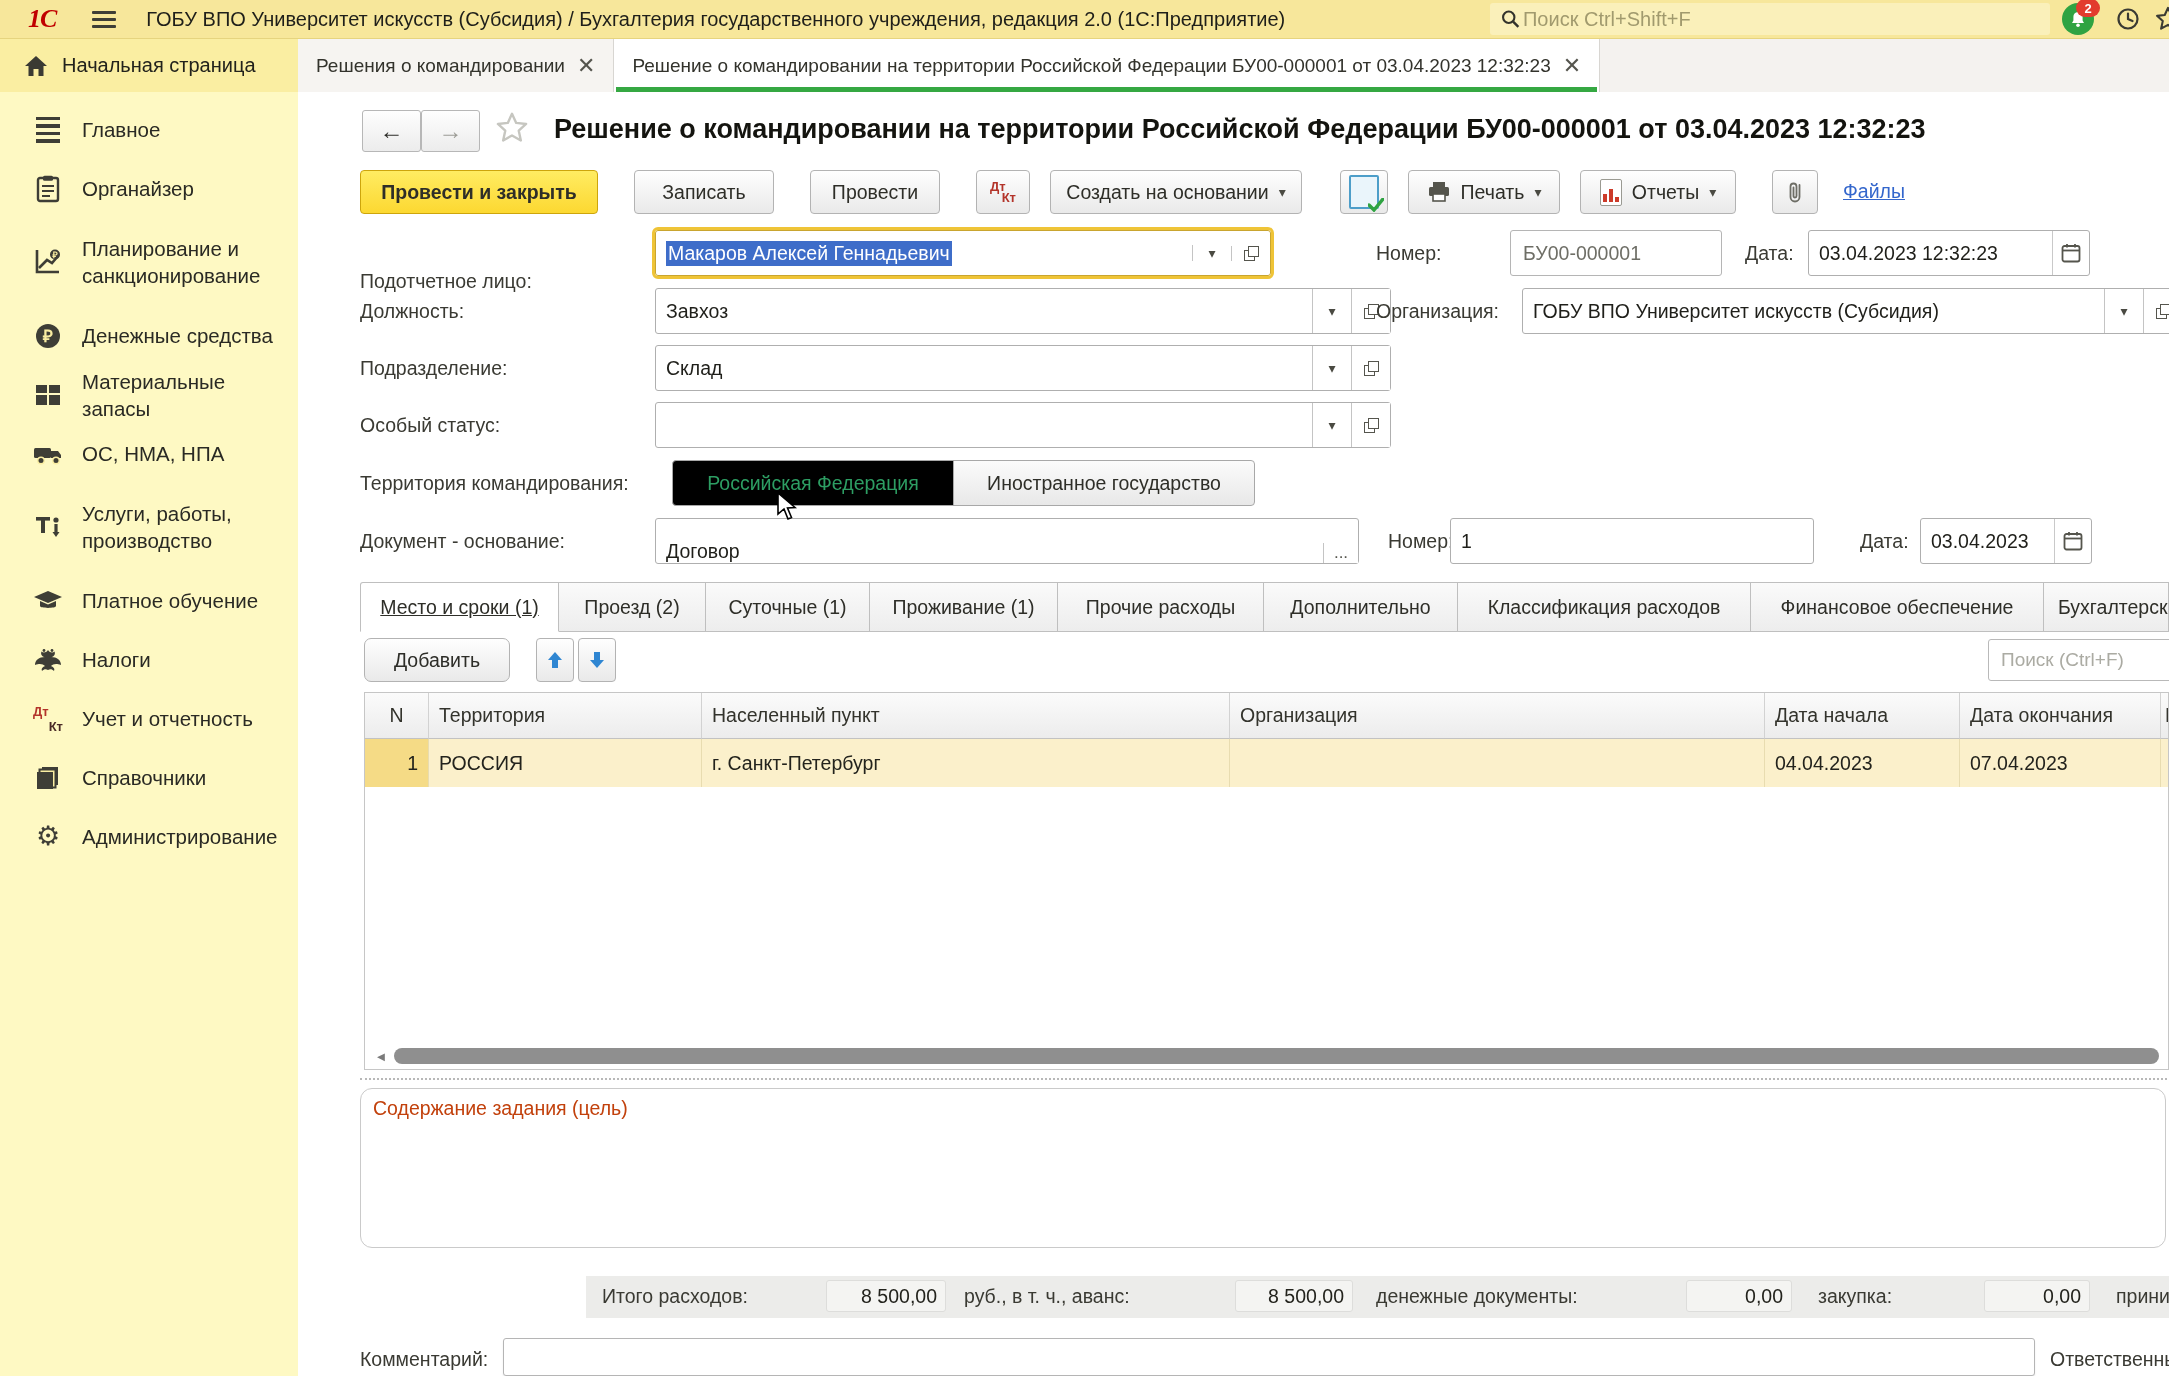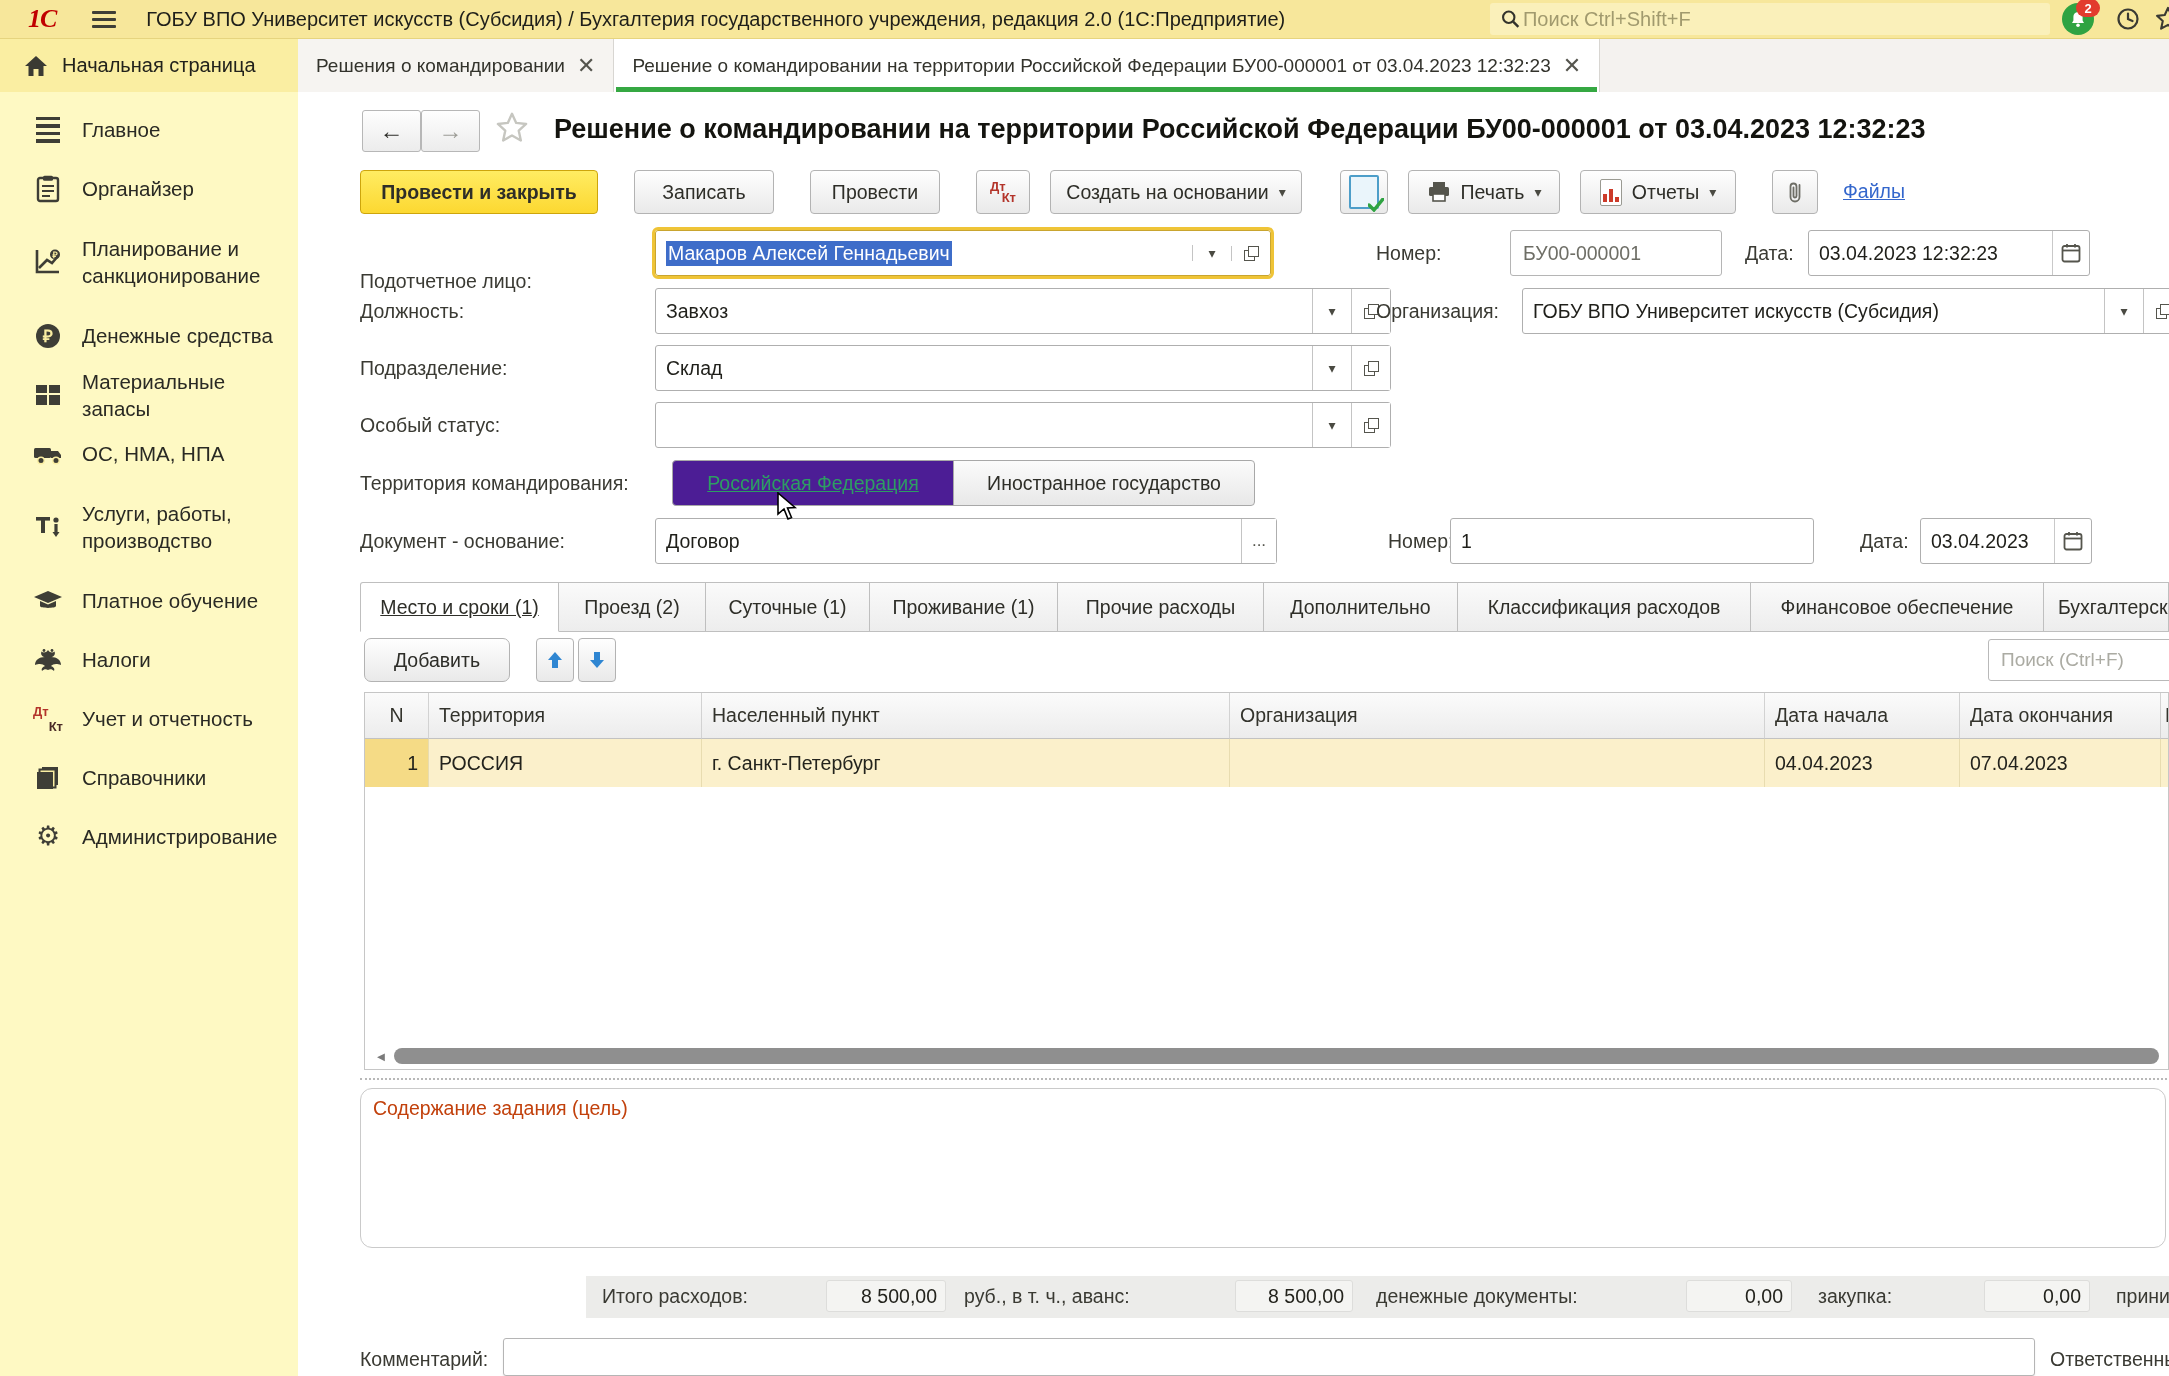--- a/index.html
+++ b/index.html
@@ -78,21 +78,21 @@
   .calico{width:20px;height:20px;}
   .rofield{position:absolute;height:46px;box-sizing:border-box;border:1px solid #B5B5B5;border-radius:3px;display:flex;
     align-items:center;padding:0 12px;font-size:19.5px;color:#6E6E66;background:#fff;}
   .dfield{position:absolute;height:46px;box-sizing:border-box;border:1px solid #AFAFAF;border-radius:3px;display:flex;align-items:center;background:#fff;}
   .dfield .dval{flex:1;padding:0 10px;font-size:19.5px;color:#1F1F1A;white-space:nowrap;}
   .dfield .cbtn{width:36px;align-self:stretch;display:flex;align-items:center;justify-content:center;border-left:1px solid #C9C9C9;cursor:pointer;}
 
   .toggle{position:absolute;top:368px;height:46px;display:flex;}
   .tgl{height:46px;box-sizing:border-box;border:1px solid #A8A8A8;display:flex;align-items:center;justify-content:center;
     font-size:19.5px;cursor:pointer;}
-  .tgl.on{background:#4c1d95;color:#2D9E63;border-radius:4px 0 0 4px;z-index:2;text-decoration:underline;}
+  .tgl.on{background:#000000;color:#2D9E63;border-radius:4px 0 0 4px;z-index:2;}
   .tgl.off{background:linear-gradient(#FBFBFB,#E8E8E8);color:#2E2E28;margin-left:-1px;border-radius:0 4px 4px 0;}
 
   .dtabs{position:absolute;left:62px;right:0;top:490px;height:50px;display:flex;border-bottom:1px solid #BFBFBF;box-sizing:border-box;}
   .dtab{box-sizing:border-box;height:50px;display:flex;align-items:center;justify-content:center;font-size:19.5px;color:#2E2E28;
     background:linear-gradient(#FAFAFA,#EDEDED);border:1px solid #BFBFBF;border-left:none;white-space:nowrap;overflow:hidden;cursor:pointer;}
   .dtab:first-child{border-left:1px solid #BFBFBF;border-radius:3px 0 0 0;}
   .dtab.active{background:#fff;border-bottom:1px solid #fff;font-size:19.5px;text-decoration:underline;}
 
   .tbtn{position:absolute;top:546px;height:44px;border:1px solid #B3B3B3;border-radius:4px;box-sizing:border-box;
     background:linear-gradient(#FEFEFE,#E9E9E9);font-size:19.5px;display:flex;align-items:center;justify-content:center;cursor:pointer;}
@@ -464,21 +464,21 @@
       <div class="tgl on" style="width:282px;">Российская Федерация</div>
       <div class="tgl off" style="width:302px;">Иностранное государство</div>
     </div>
     <div class="cursor-arrow">
       <svg width="22" height="30" viewBox="0 0 22 30">
           <path d="M2 1 L2 22 L8 17 L12 27 L15.5 25.5 L11.5 16 L19 15.5 Z" fill="#fff" stroke="#000" stroke-width="1.6"></path>
         </svg>
     </div>
 
     <div class="flabel" style="left:62px;top:438px;">Документ - основание:</div>
-    <div class="fgroup" style="left:357px;top:426px;width:622px;">
+    <div class="fgroup" style="left:357px;top:426px;width:704px;align-items:flex-end;">
       <span class="finput">Договор</span>
       <span class="fbtn" style="width:34px;">
           <span style="font-size:17px;color:#55554D;">...</span>
         </span>
     </div>
     <div class="flabel" style="left:1090px;top:438px;">Номер:</div>
     <div class="dfield" style="left:1152px;top:426px;width:364px;">
       <span class="dval">1</span>
     </div>
     <div class="flabel" style="left:1562px;top:438px;">Дата:</div>

